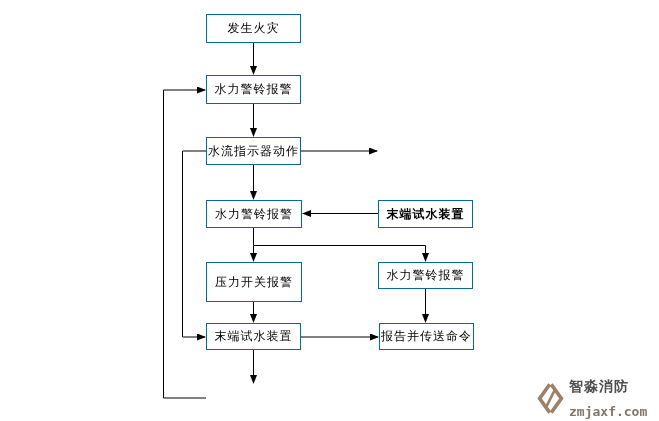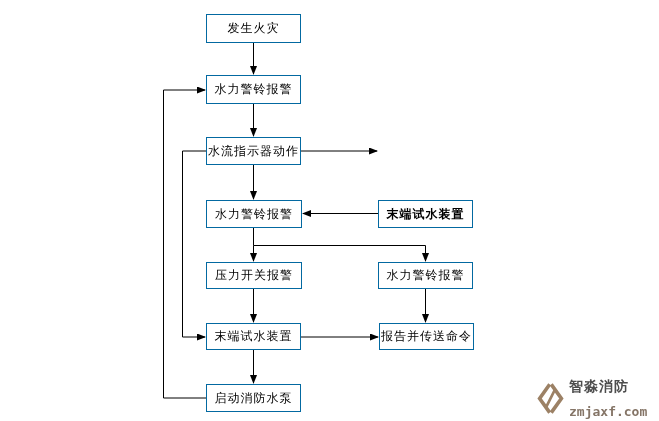--- a/index.html
+++ b/index.html
@@ -86,25 +86,24 @@
       <path d="M206 151 H182.5 V337 H205" marker-end="url(#arrow)"></path>
       <path d="M206 398 H163.5 V90 H205" marker-end="url(#arrow)"></path>
     </g>
   </svg>
 
   <div class="node" style="left:206px; top:14px;  width:95px; height:29px;">发生火灾</div>
   <div class="node" style="left:206px; top:75px;  width:95px; height:29px;">水力警铃报警</div>
   <div class="node" style="left:206px; top:137px; width:95px; height:28px;">水流指示器动作</div>
   <div class="node" style="left:206px; top:200px; width:96px; height:28px;">水力警铃报警</div>
   <div class="node" style="left:378px; top:200px; width:95px; height:28px;font-weight:bold;">末端试水装置</div>
-  <div class="node" style="left:206px; top:262px; width:96px; height:27px;">压力开关报警</div>
+  <div class="node" style="left:206px; top:262px; width:96px; height:40px;">压力开关报警</div>
   <div class="node" style="left:378px; top:262px; width:95px; height:27px;">水力警铃报警</div>
   <div class="node" style="left:206px; top:323px; width:95px; height:27px;">末端试水装置</div>
   <div class="node" style="left:379px; top:323px; width:95px; height:27px;">报告并传送命令</div>
-  <div class="node" style="left:206px; top:384px; width:95px; height:28px;">启动消防水泵</div>
 
   <div id="logo">
     <svg width="29" height="33" viewBox="0 0 32 36">
       <g stroke="#9c8165" fill="none" stroke-linecap="square">
         <path d="M14 4 L4 18 L14 32" stroke-width="4"></path>
         <path d="M18 4 L28 18 L18 32" stroke-width="4"></path>
         <path d="M20 10 L12 26" stroke-width="3"></path>
       </g>
     </svg>
     <div class="logo-text">

